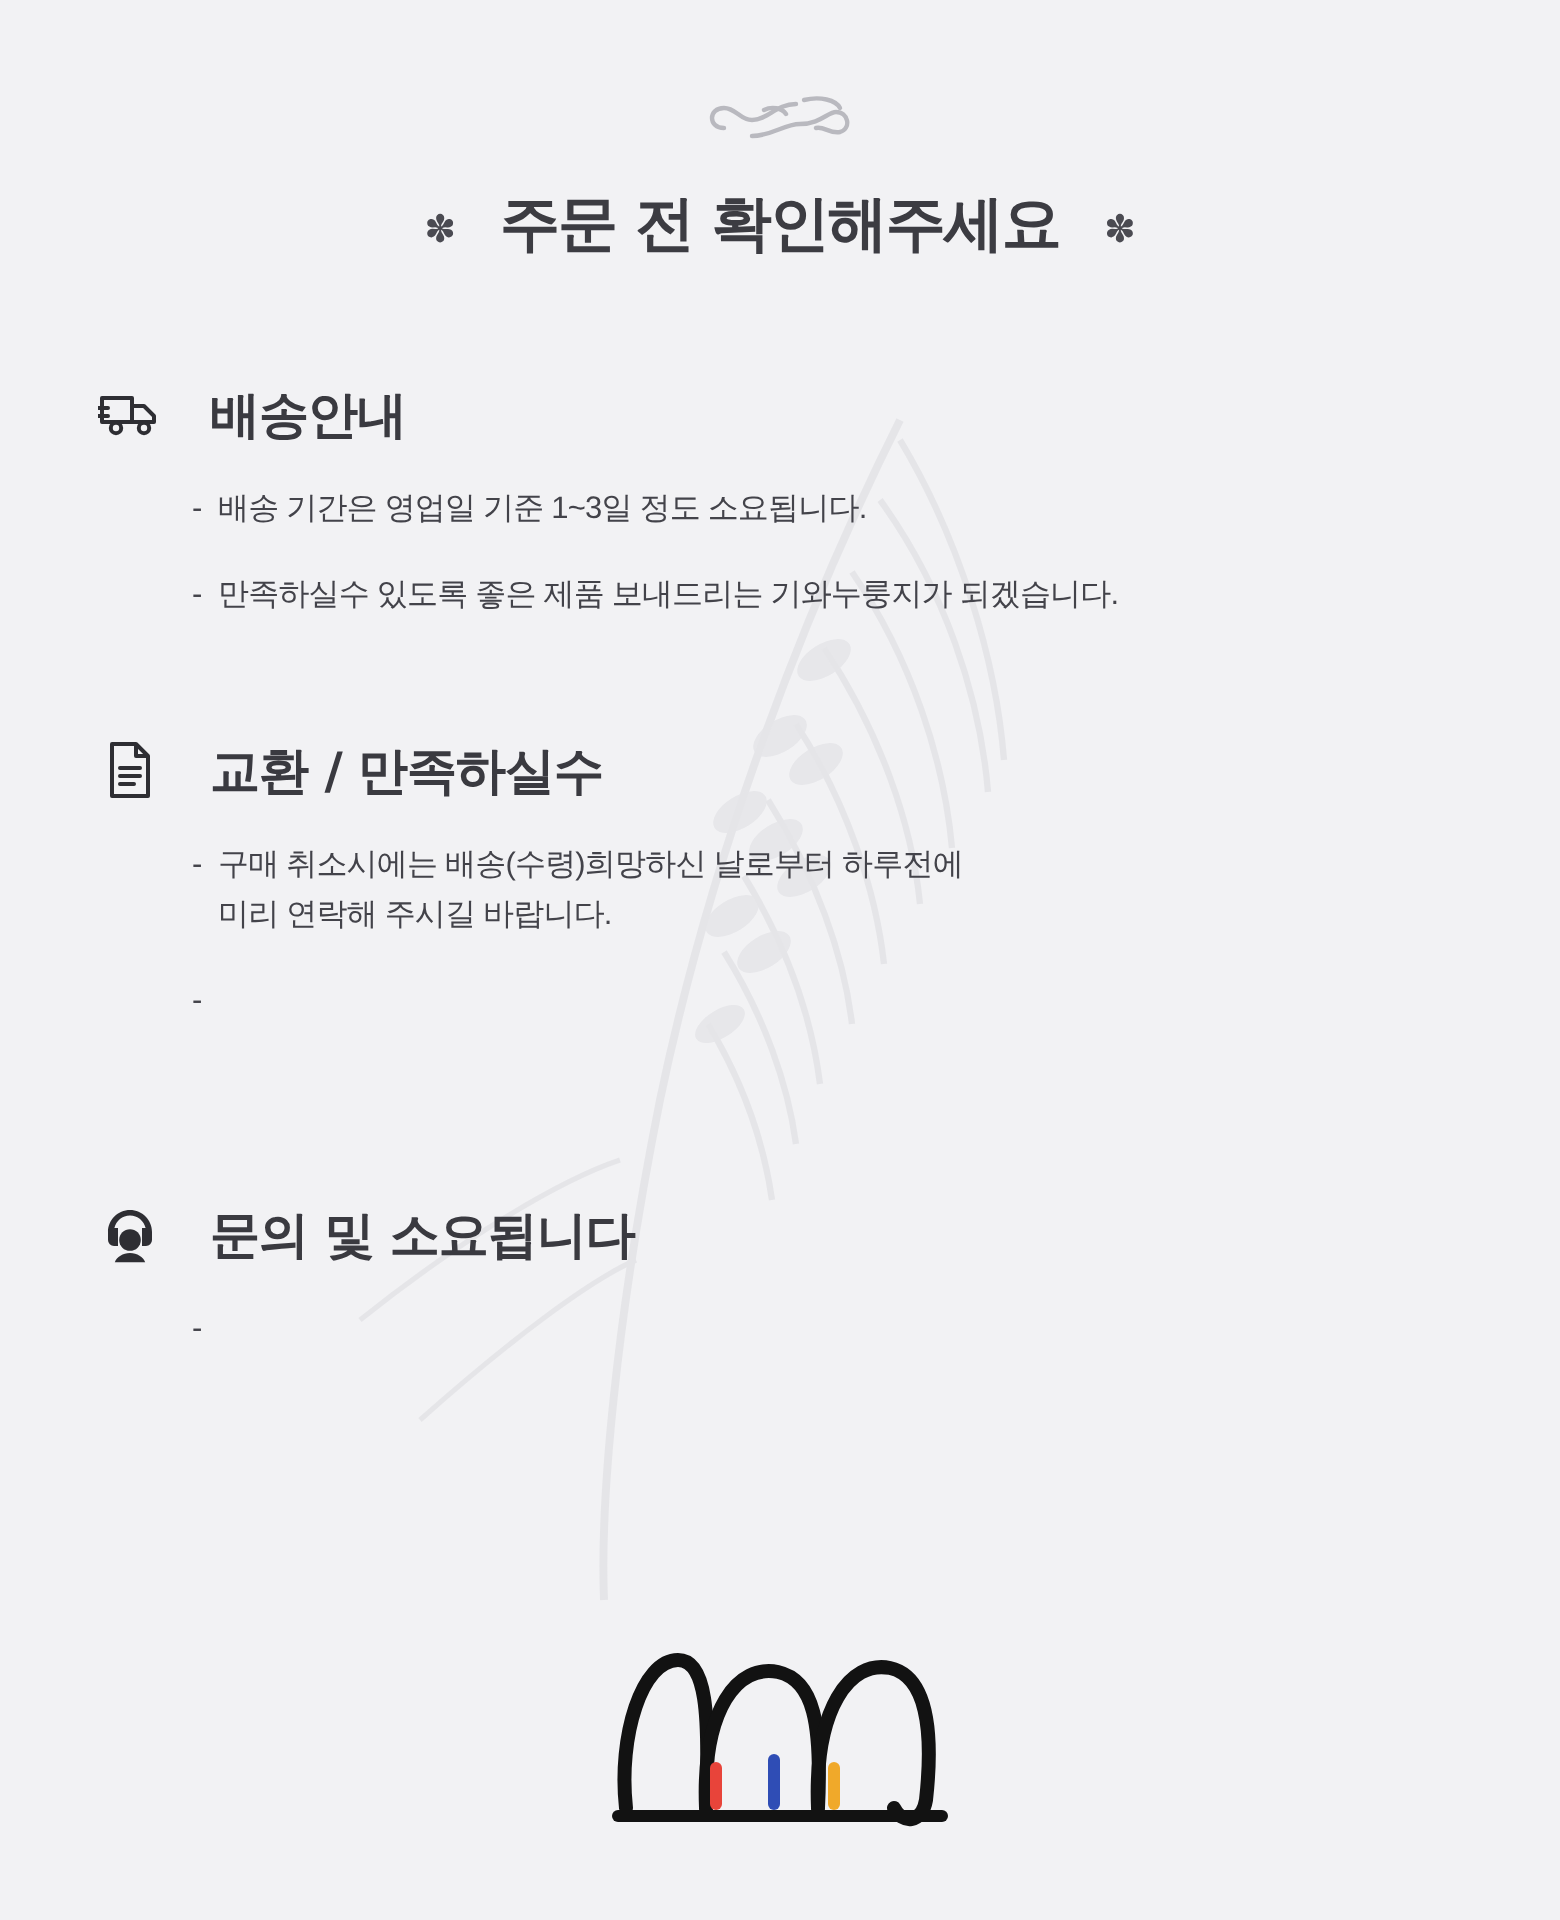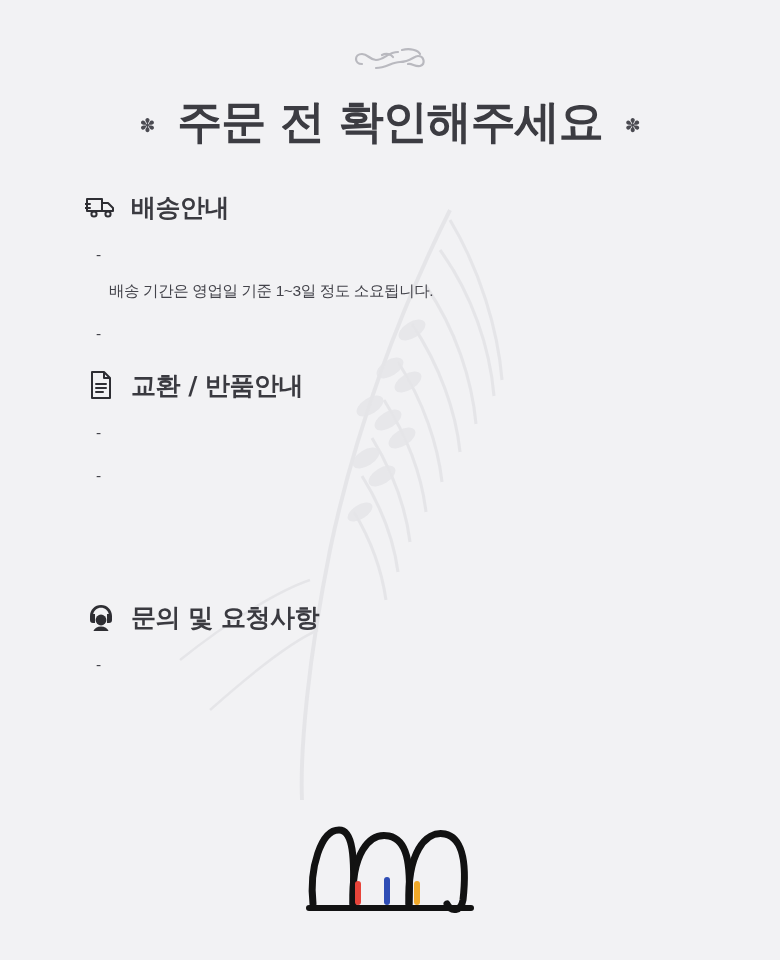--- a/index.html
+++ b/index.html
@@ -49,34 +49,34 @@
     gap: 22px;
   }
   .title-row .flower {
     font-size: 19px;
     color: #4b4b52;
     line-height: 1;
     margin-top: 6px;
   }
   .title-text {
     font-family: "DejaVu Sans", sans-serif;
-    font-size: 45px;
+    font-size: 30px;
     font-weight: bold;
     letter-spacing: -1px;
     color: #3c3c42;
     white-space: nowrap;
   }
 
   
   .section { position: absolute; left: 0; right: 0; }
   .sec-head {
     display: flex;
     align-items: center;
-    gap: 13px;
-    padding-left: 84px;
+    gap: 23px;
+    padding-left: 48px;
   }
   .sec-head-title {
     font-family: "DejaVu Sans", sans-serif;
     font-size: 25px;
     font-weight: bold;
     color: #3a3a40;
     letter-spacing: -0.5px;
   }
   .sec-icon {
     width: 34px; height: 34px;
@@ -86,21 +86,21 @@
   .lines { padding-left: 96px; }
   .line {
     display: flex;
     font-size: 15.5px;
     color: #43434a;
     letter-spacing: -0.4px;
     line-height: 1.62;
     margin-top: 18px;
   }
   .line .dash { width: 13px; flex: 0 0 13px; }
-  .line .txt { white-space: pre-line; margin-top: 36px; }
+  .line .txt { white-space: pre-line; }
 
   
   .logo {
     position: absolute;
     left: 0; right: 0;
     bottom: 42px;
     display: flex;
     justify-content: center;
   }
 </style>
@@ -169,59 +169,62 @@
       </span>
       <span class="sec-head-title">배송안내</span>
     </div>
     <div class="lines">
       <div class="line">
         <span class="dash">-</span>
         <span class="txt">배송 기간은 영업일 기준 1~3일 정도 소요됩니다.</span>
       </div>
       <div class="line">
         <span class="dash">-</span>
+        <span class="txt">만족하실수 있도록 좋은 제품 보내드리는 기와누룽지가 되겠습니다.</span>
       </div>
     </div>
   </div>
 
   <div class="section" style="top:368px;">
     <div class="sec-head">
       <span class="sec-icon">
         <svg width="24" height="30" viewBox="0 0 24 30">
           <g fill="none" stroke="#2e2e33" stroke-width="2" stroke-linejoin="round">
             <path d="M3 2 h12 l6 6 v20 H3 z"></path>
             <path d="M15 2 v6 h6"></path>
             <path d="M7 14 h10 M7 18 h10 M7 22 h7" stroke-linecap="round"></path>
           </g>
         </svg>
       </span>
-      <span class="sec-head-title">교환 / 반품안내</span>
+      <span class="sec-head-title">교환 / 만족하실수</span>
     </div>
     <div class="lines">
       <div class="line">
         <span class="dash">-</span>
+        <span class="txt">구매 취소시에는 배송(수령)희망하신 날로부터 하루전에
+미리 연락해  주시길 바랍니다.</span>
       </div>
       <div class="line">
         <span class="dash">-</span>
       </div>
     </div>
   </div>
 
   <div class="section" style="top:600px;">
     <div class="sec-head">
       <span class="sec-icon">
         <svg width="32" height="32" viewBox="0 0 32 32">
           <g fill="#2e2e33">
             <path d="M16 4 C9.9 4 5 8.9 5 15 v4 a3 3 0 0 0 3 3 h2 V13 H8.2 C9 9.4 12.2 6.7 16 6.7 s7 2.7 7.8 6.3 H22 v9 h2 a3 3 0 0 0 3 -3 v-4 C27 8.9 22.1 4 16 4 z"></path>
             <circle cx="16" cy="19" r="5.4"></circle>
             <path d="M16 25.5 c-3.6 0 -6.6 2 -7.6 4.6 h15.2 c-1 -2.6 -4 -4.6 -7.6 -4.6 z"></path>
           </g>
         </svg>
       </span>
-      <span class="sec-head-title">문의 및 요청사항</span>
+      <span class="sec-head-title">문의 및 소요됩니다</span>
     </div>
     <div class="lines">
       <div class="line">
         <span class="dash">-</span>
       </div>
     </div>
   </div>
 
   <div class="logo">
     <svg width="190" height="110" viewBox="0 0 190 110">

